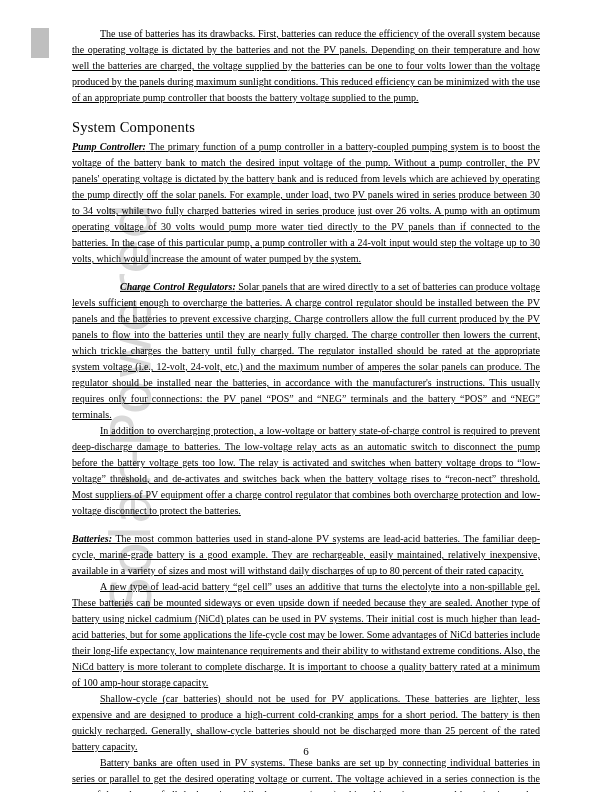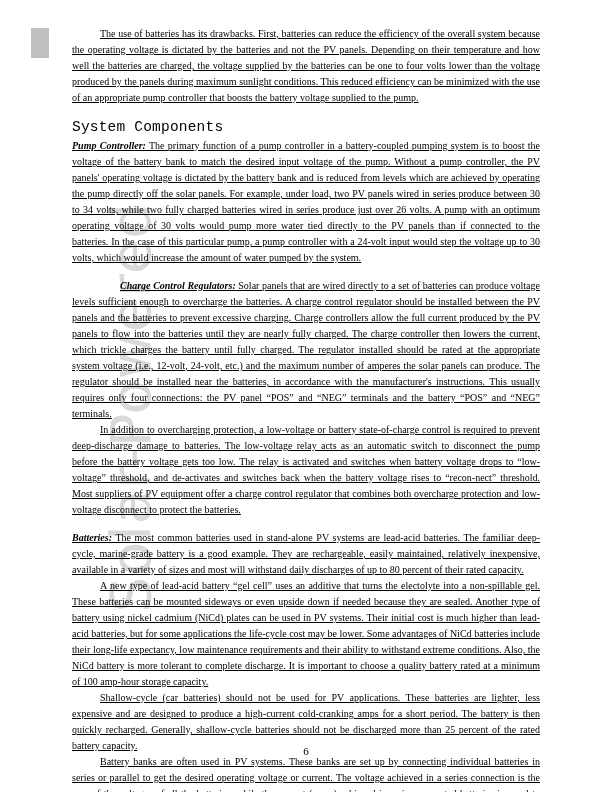--- a/index.html
+++ b/index.html
@@ -60,21 +60,21 @@
     text-indent: 28px;
     text-decoration: underline;
   }
   p.extra-indent {
     text-indent: 48px;
   }
   p.no-indent {
     text-indent: 0;
   }
   h2.section {
-    font-family: Liberation Mono, monospace;
+    font-family: Liberation Serif, serif;
     font-weight: normal;
     font-size: 14.5px;
     margin: 13px 0 3px 0;
     letter-spacing: 0.2px;
   }
   .gap {
     height: 12px;
   }
   .lead-italic {
     font-style: italic;

